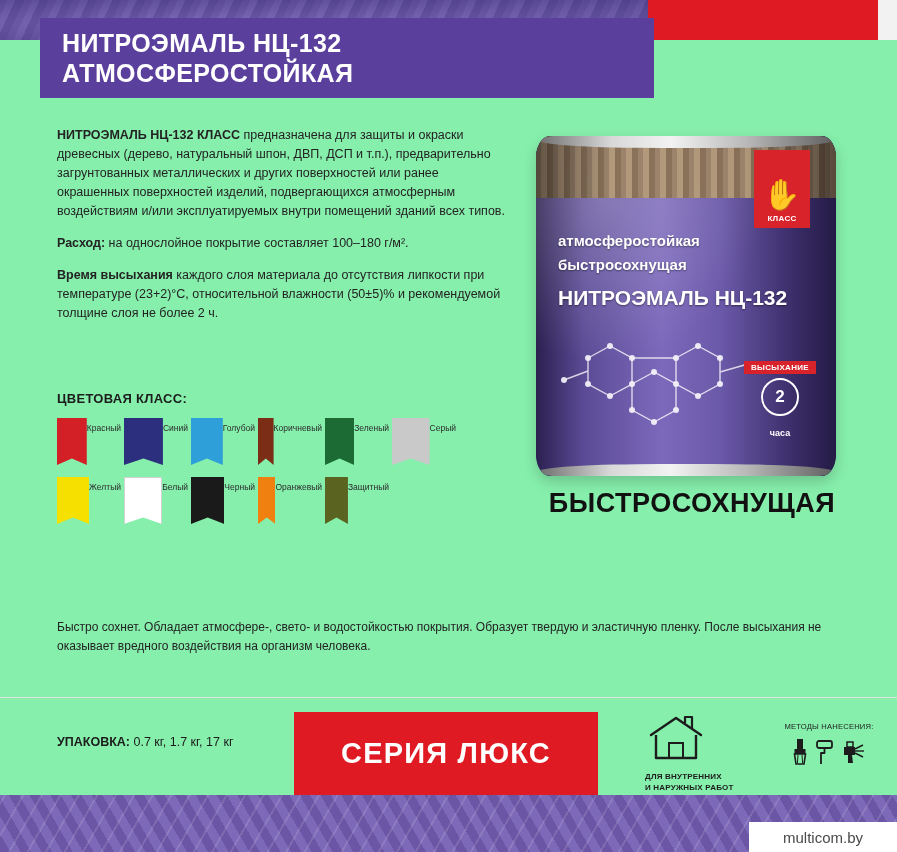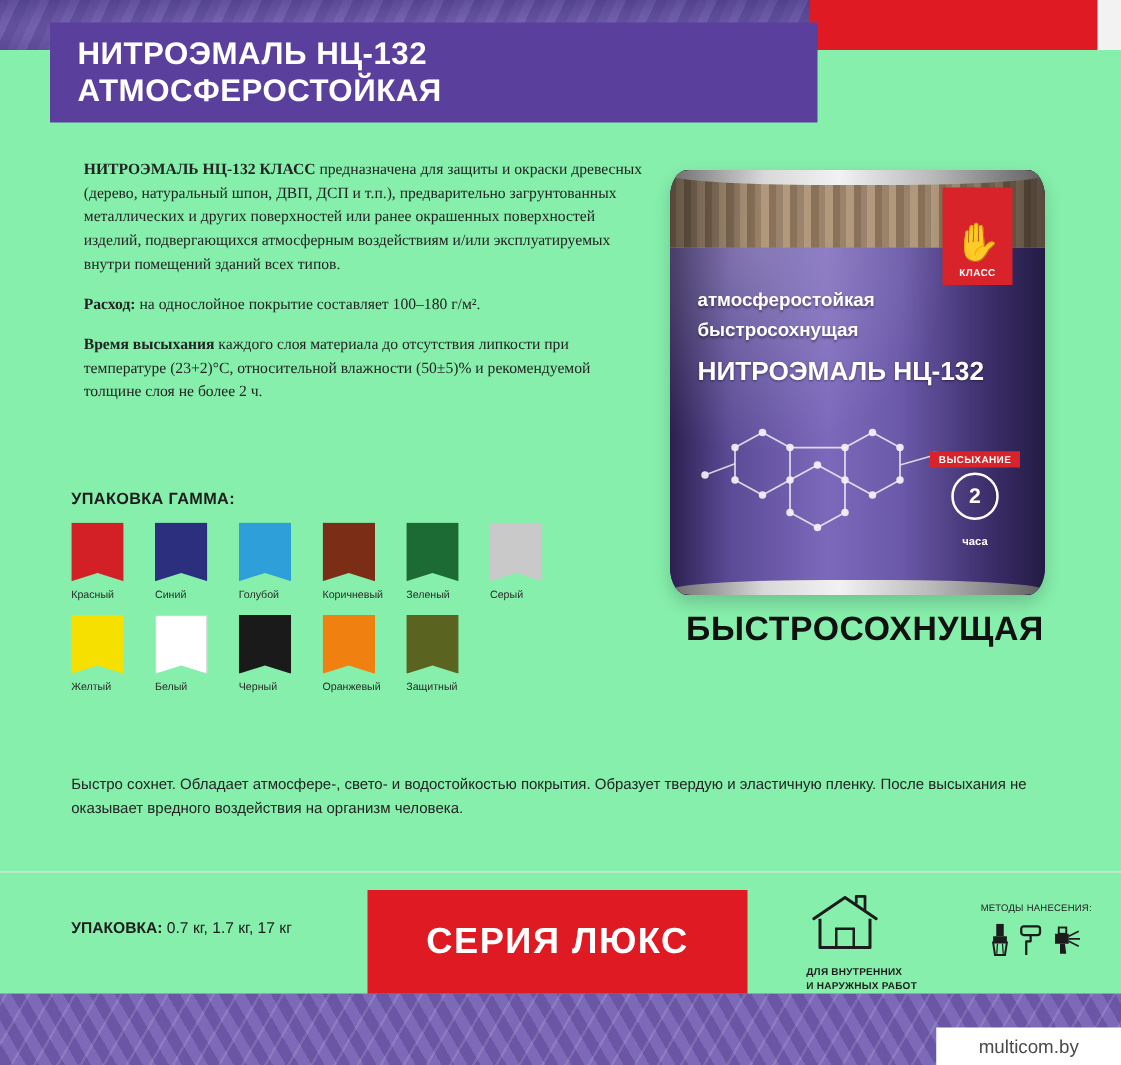--- a/index.html
+++ b/index.html
@@ -72,23 +72,22 @@
     font-size: 25px;
     font-weight: bold;
     letter-spacing: 0.4px;
     line-height: 1.22;
   }
 
   
   .left-col {
     position: absolute;
     top: 126px;
-    left: 67px;
+    left: 57px;
     width: 452px;
-    font-family: Liberation Serif, serif;
   }
   .para {
     font-size: 12.5px;
     line-height: 1.52;
     color: #232323;
     margin-bottom: 13px;
   }
   .para b {
     font-weight: bold;
   }
@@ -109,21 +108,21 @@
     left: 57px;
     width: 420px;
     display: flex;
     flex-wrap: wrap;
   }
   .swatch-cell {
     width: 64px;
     margin-right: 3px;
     margin-bottom: 12px;
     display: flex;
-    flex-direction: column;
+    flex-direction: row;
     align-items: flex-start;
   }
   .swatch {
     width: 42px;
     height: 47px;
     -webkit-clip-path: polygon(0 0, 100% 0, 100% 100%, 50% 86%, 0 100%);
     clip-path: polygon(0 0, 100% 0, 100% 100%, 50% 86%, 0 100%);
   }
   .swatch.outlined {
     border: 1px solid #d2d2d2;
@@ -400,21 +399,21 @@
       <b>НИТРОЭМАЛЬ НЦ-132 КЛАСС</b><span> предназначена для защиты и окраски древесных (дерево, натуральный шпон, ДВП, ДСП и т.п.), предварительно загрунтованных металлических и других поверхностей или ранее окрашенных поверхностей изделий, подвергающихся атмосферным воздействиям и/или эксплуатируемых внутри помещений зданий всех типов.</span>
     </div>
     <div class="para">
       <b>Расход:</b><span>  на однослойное покрытие составляет 100–180 г/м².</span>
     </div>
     <div class="para">
       <b>Время высыхания</b><span>  каждого слоя материала до отсутствия липкости при температуре (23+2)°C, относительной влажности (50±5)% и рекомендуемой толщине слоя не более 2 ч.</span>
     </div>
   </div>
 
-  <div class="palette-title">УПАКОВКА ГАММА:</div>
+  <div class="palette-title">ЦВЕТОВАЯ КЛАСС:</div>
   <div class="swatch-grid" id="swatch-grid">
       <div class="swatch-cell">
         <div class="swatch" style="background: rgb(211, 32, 39);"></div>
         <div class="swatch-label">Красный</div>
       </div>
       <div class="swatch-cell">
         <div class="swatch" style="background: rgb(43, 47, 126);"></div>
         <div class="swatch-label">Синий</div>
       </div>
       <div class="swatch-cell">

